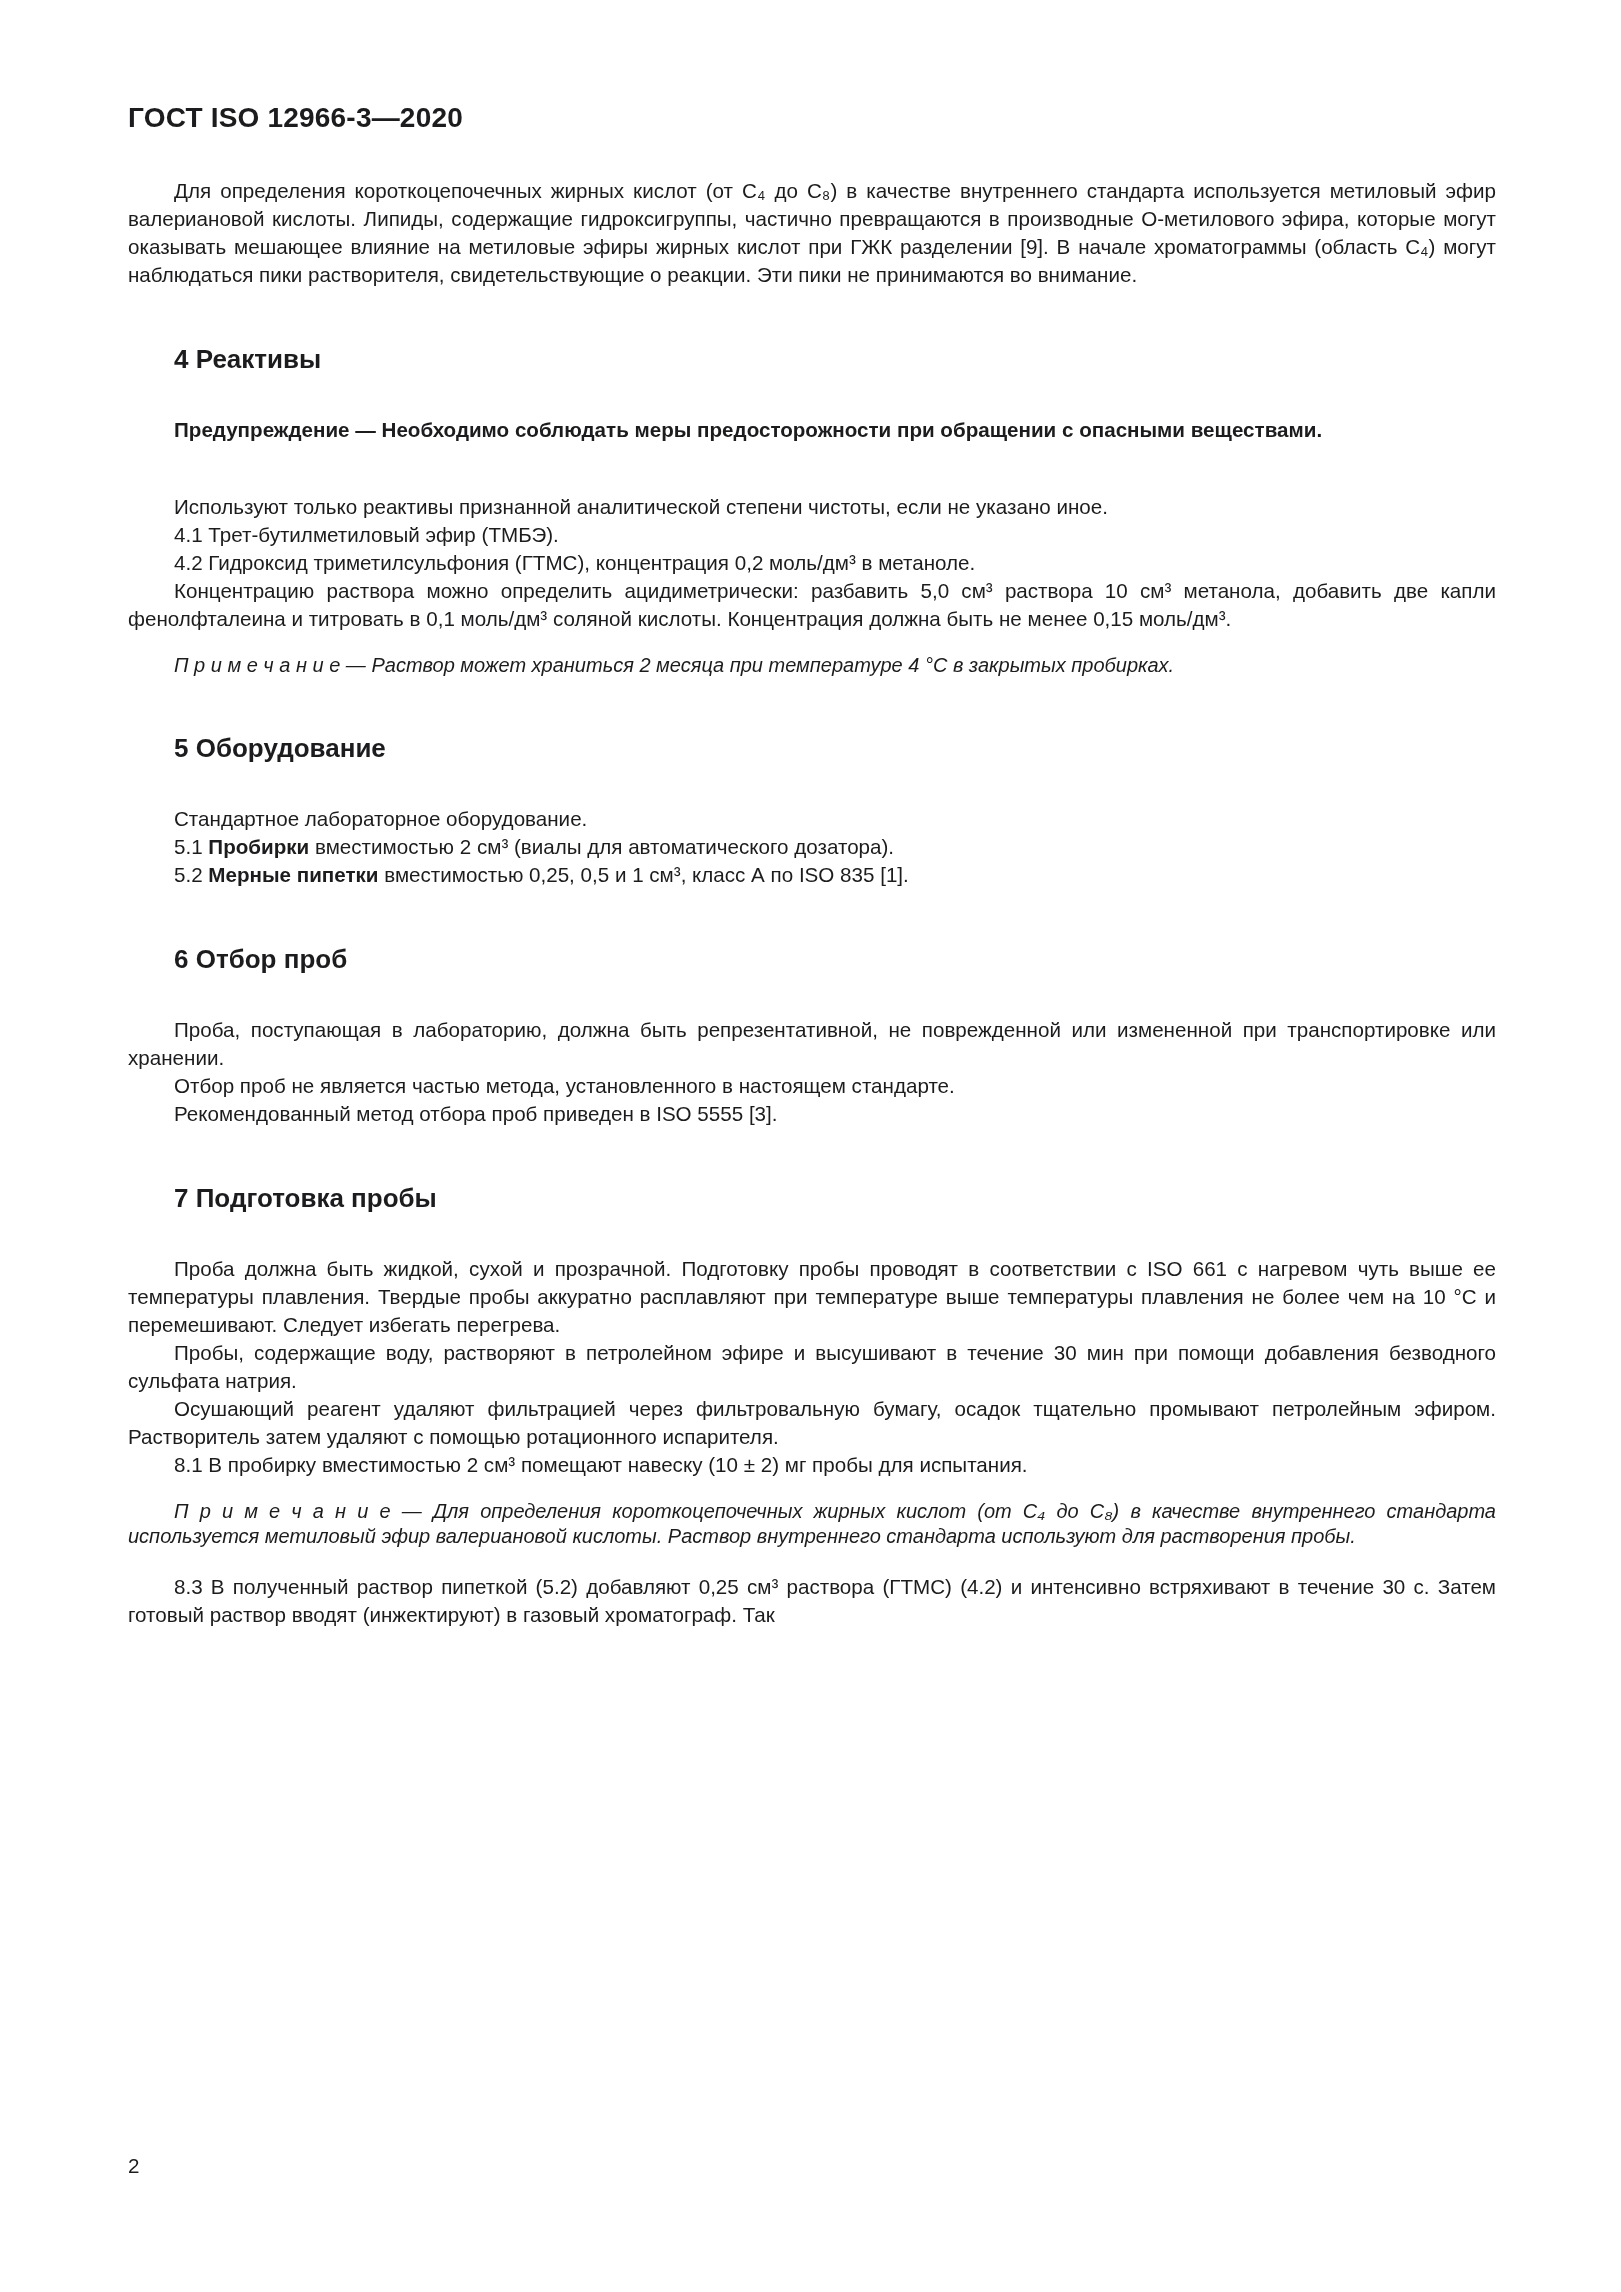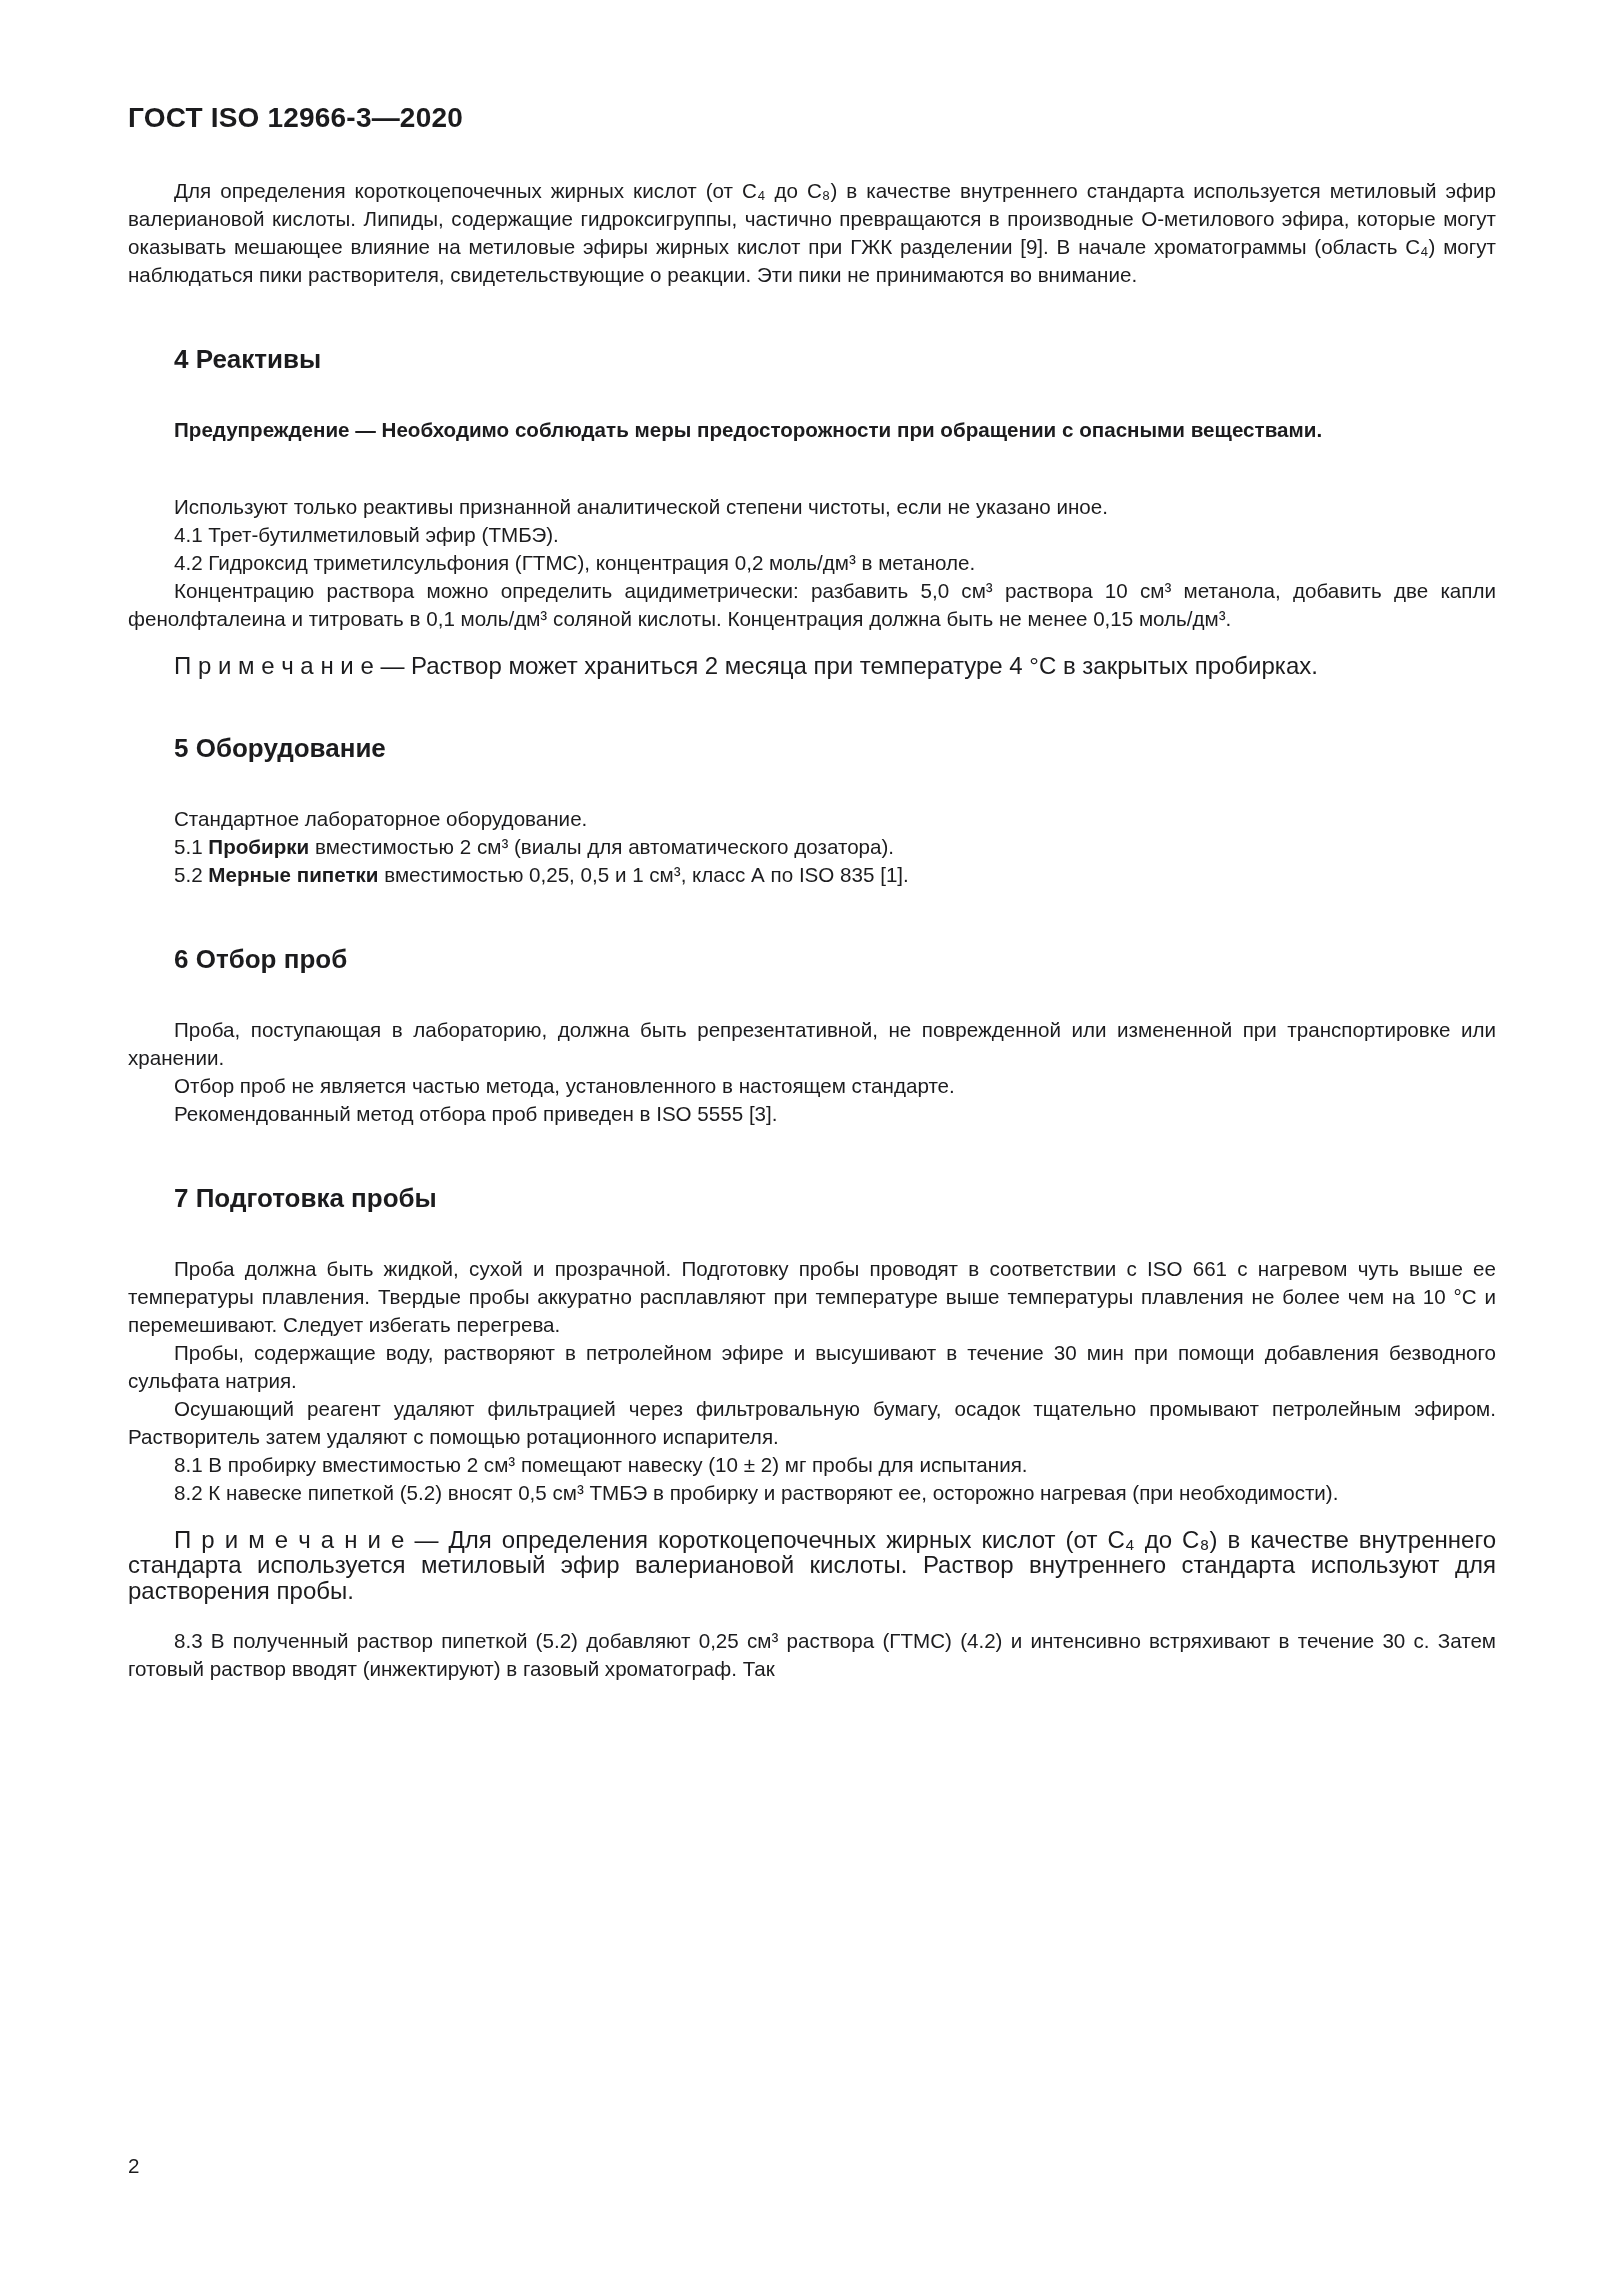--- a/index.html
+++ b/index.html
@@ -34,25 +34,26 @@
     margin-bottom: 49px;
   }
   h2.heading {
     font-size: 26px;
     font-weight: 700;
     margin: 55px 0 41px 46px;
     text-align: left;
     text-indent: 0;
   }
   .note {
-    font-size: 24px;
+    font-size: 20px;
     line-height: 25.5px;
     text-indent: 46px;
     text-align: justify;
     margin: 19.6px 0 23.5px 0;
+    font-style: italic;
   }
   .page-number {
     position: absolute;
     left: 128px;
     top: 2154px;
     font-size: 20.6px;
   }
   b.term { font-weight: 700; }
 </style>
 </head>
@@ -98,21 +99,20 @@
 
   <p class="para">Проба должна быть жидкой, сухой и прозрачной. Подготовку пробы проводят в соответствии с ISO 661 с нагревом чуть выше ее температуры плавления. Твердые пробы аккуратно расплавляют при температуре выше температуры плавления не более чем на 10 °С и перемешивают. Следует избегать перегрева.</p>
 
   <p class="para">Пробы, содержащие воду, растворяют в петролейном эфире и высушивают в течение 30 мин при помощи добавления безводного сульфата натрия.</p>
 
   <p class="para">Осушающий реагент удаляют фильтрацией через фильтровальную бумагу, осадок тщательно промывают петролейным эфиром. Растворитель затем удаляют с помощью ротационного испарителя.</p>
 
 
   <p class="para">8.1 В пробирку вместимостью 2 см³ помещают навеску (10 ± 2) мг пробы для испытания.</p>
 
-  <p class="para">8.2 К навеске пипеткой (5.2) вносят 0,5 см³ ТМБЭ в пробирку и растворяют ее, осторожно нагревая (при необходимости).</p>
 
   <p class="note">П р и м е ч а н и е  — Для определения короткоцепочечных жирных кислот (от C₄ до C₈) в качестве внутреннего стандарта используется метиловый эфир валериановой кислоты. Раствор внутреннего стандарта используют для растворения пробы.</p>
 
   <p class="para">8.3 В полученный раствор пипеткой (5.2) добавляют 0,25 см³ раствора (ГТМС) (4.2) и интенсивно встряхивают в течение 30 с. Затем готовый раствор вводят (инжектируют) в газовый хроматограф. Так</p>
 
 </div>
 
 <div class="page-number">2</div>
 
 

